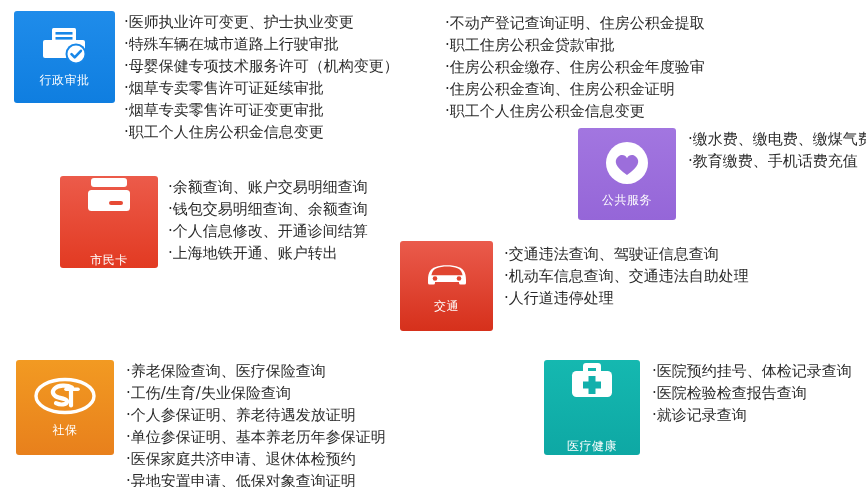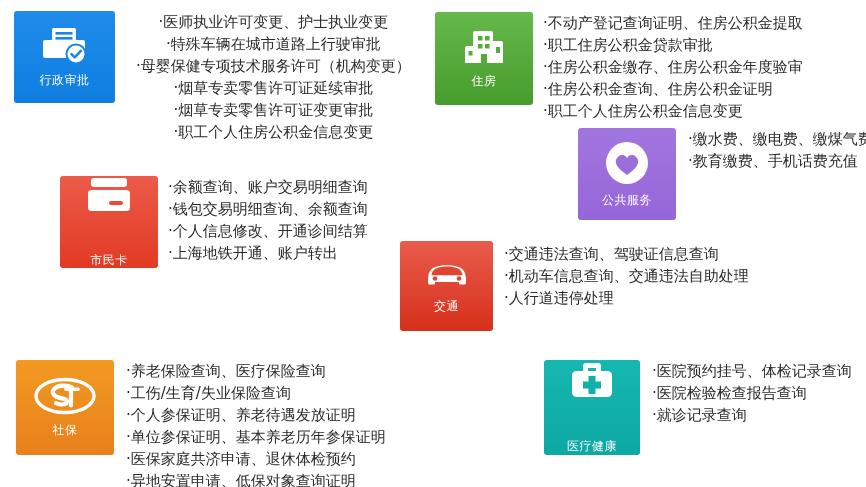--- a/index.html
+++ b/index.html
@@ -77,21 +77,21 @@
   #g-medical { left: 544px; top: 360px; }
 
   #g-admin   .tile { width: 101px; height: 92px; }
   #g-housing .tile { width: 98px;  height: 93px; }
   #g-public  .tile { width: 98px;  height: 92px; }
   #g-card    .tile { width: 98px;  height: 92px; }
   #g-traffic .tile { width: 93px;  height: 90px; }
   #g-social  .tile { width: 98px;  height: 95px; }
   #g-medical .tile { width: 96px;  height: 95px; gap: 32px; }
 
-  #g-admin   .items { padding-left: 21px; padding-top: 0px; text-align: center; }
+  #g-admin   .items { padding-left: 9px; padding-top: 0px; }
   #g-housing .items { padding-left: 10px; padding-top: 0px; }
   #g-public  .items { padding-left: 12px; padding-top: 0px; }
   #g-card    .items { padding-left: 10px; padding-top: 0px; }
   #g-traffic .items { padding-left: 11px; padding-top: 2px; }
   #g-social  .items { padding-left: 12px; padding-top: 0px; }
   #g-medical .items { padding-left: 12px; padding-top: 0px; }
 </style>
 </head>
 <body>
 
@@ -116,37 +116,20 @@
       <div class="item">·医师执业许可变更、护士执业变更</div>
       <div class="item">·特殊车辆在城市道路上行驶审批</div>
       <div class="item">·母婴保健专项技术服务许可（机构变更）</div>
       <div class="item">·烟草专卖零售许可证延续审批</div>
       <div class="item">·烟草专卖零售许可证变更审批</div>
       <div class="item">·职工个人住房公积金信息变更</div>
     </div>
   </div>
 
   <div class="group" id="g-housing">
-    <div class="tile tile-housing">
-      <span class="tile-icon">
-        <svg width="44" height="40" viewBox="0 0 44 40">
-          <path d="M13 4 h16 a2 2 0 0 1 2 2 v30 h-20 v-30 a2 2 0 0 1 2 -2 z" fill="#ffffff"></path>
-          <path d="M31 14 h8 a2 2 0 0 1 2 2 v20 h-10 z" fill="#ffffff"></path>
-          <path d="M5 19 h8 v17 h-10 v-15 a2 2 0 0 1 2 -2 z" fill="#ffffff"></path>
-          <rect x="16" y="9" width="4.5" height="4.5" fill="#55ab3a"></rect>
-          <rect x="23" y="9" width="4.5" height="4.5" fill="#55ab3a"></rect>
-          <rect x="16" y="17" width="4.5" height="4.5" fill="#55ab3a"></rect>
-          <rect x="23" y="17" width="4.5" height="4.5" fill="#55ab3a"></rect>
-          <rect x="34" y="20" width="4" height="6" fill="#55ab3a"></rect>
-          <rect x="6.5" y="24" width="4" height="4.5" fill="#55ab3a"></rect>
-          <rect x="19" y="27" width="6" height="9" fill="#55ab3a"></rect>
-        </svg>
-      </span>
-      <span class="tile-label">住房</span>
-    </div>
     <div class="items">
       <div class="item">·不动产登记查询证明、住房公积金提取</div>
       <div class="item">·职工住房公积金贷款审批</div>
       <div class="item">·住房公积金缴存、住房公积金年度验审</div>
       <div class="item">·住房公积金查询、住房公积金证明</div>
       <div class="item">·职工个人住房公积金信息变更</div>
     </div>
   </div>
 
   <div class="group" id="g-public">

